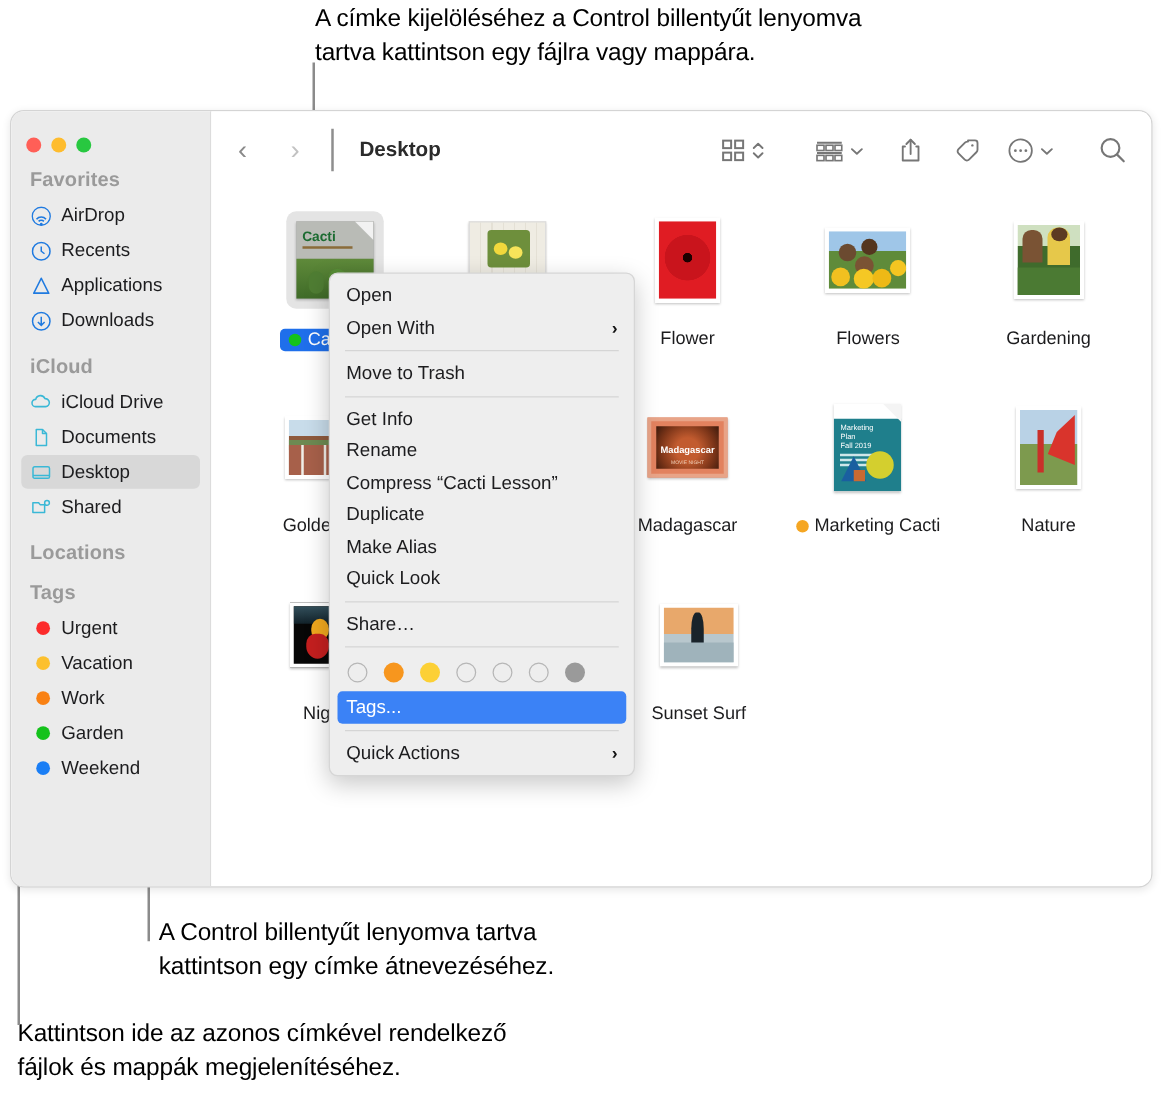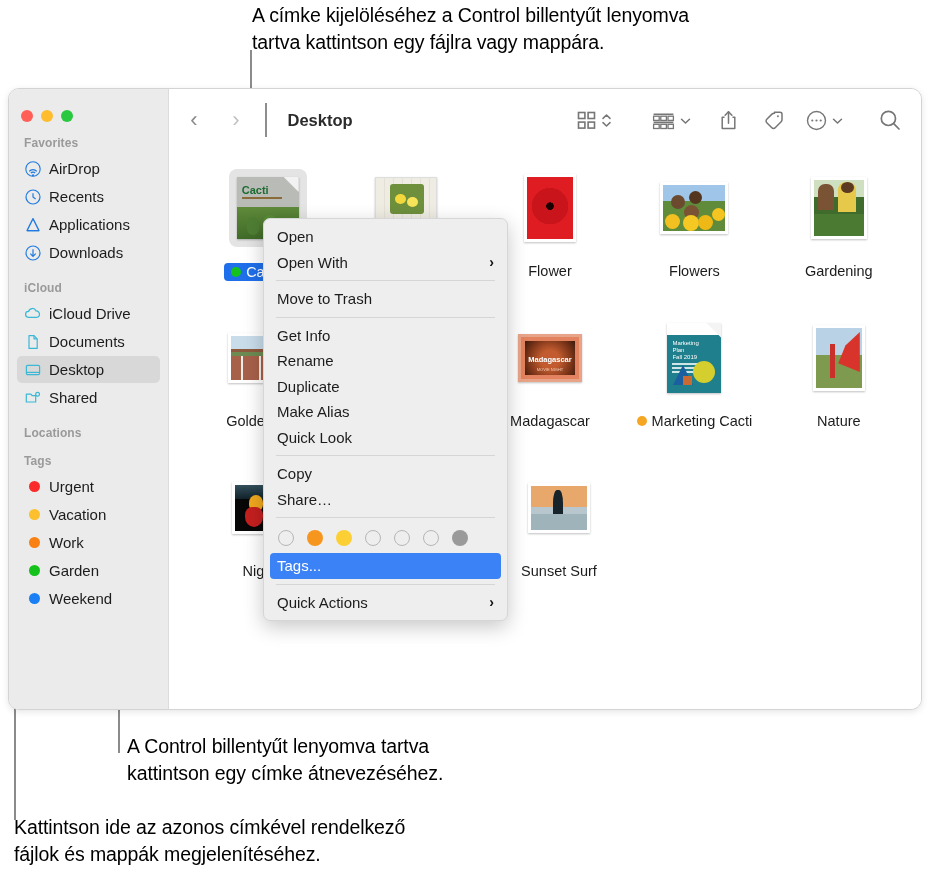--- a/index.html
+++ b/index.html
@@ -51,21 +51,21 @@
     position: relative;
   }
   #traffic { display: flex; gap: 8px; padding: 11px 0 0 12px; }
   .tl { width: 12px; height: 12px; border-radius: 50%; }
   .tl.red    { background: #ff5f57; }
   .tl.yellow { background: #febc2e; }
   .tl.green  { background: #28c840; }
 
   .section-head {
     color: #9a9a9a;
-    font-size: 12px;
+    font-size: 16px;
     font-weight: 700;
     padding: 14px 0 4px 15px;
     letter-spacing: 0.1px;
   }
   .side-item {
     display: flex; align-items: center;
     height: 27px;
     margin: 1px 8px;
     padding-left: 7px;
     border-radius: 5px;
@@ -588,32 +588,32 @@
       <span>Move to Trash</span>
     </div>
     <div class="msep"></div>
     <div class="mi">
       <span>Get Info</span>
     </div>
     <div class="mi">
       <span>Rename</span>
     </div>
     <div class="mi">
+      <span>Compress “Cacti Lesson”</span>
+    </div>
+    <div class="mi">
       <span>Duplicate</span>
     </div>
     <div class="mi">
       <span>Make Alias</span>
     </div>
     <div class="mi">
       <span>Quick Look</span>
     </div>
     <div class="msep"></div>
-    <div class="mi">
-      <span>Copy</span>
-    </div>
     <div class="mi">
       <span>Share…</span>
     </div>
     <div class="msep"></div>
     <div class="swatches">
       <div class="sw empty"></div>
       <div class="sw" style="background:#f7961e"></div>
       <div class="sw" style="background:#fcd035"></div>
       <div class="sw empty"></div>
       <div class="sw empty"></div>

